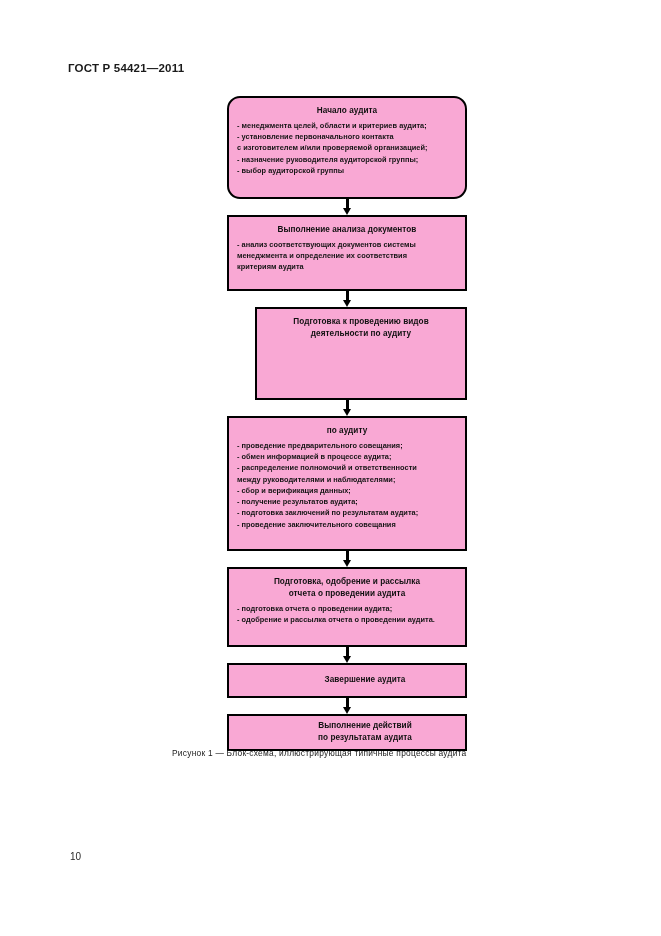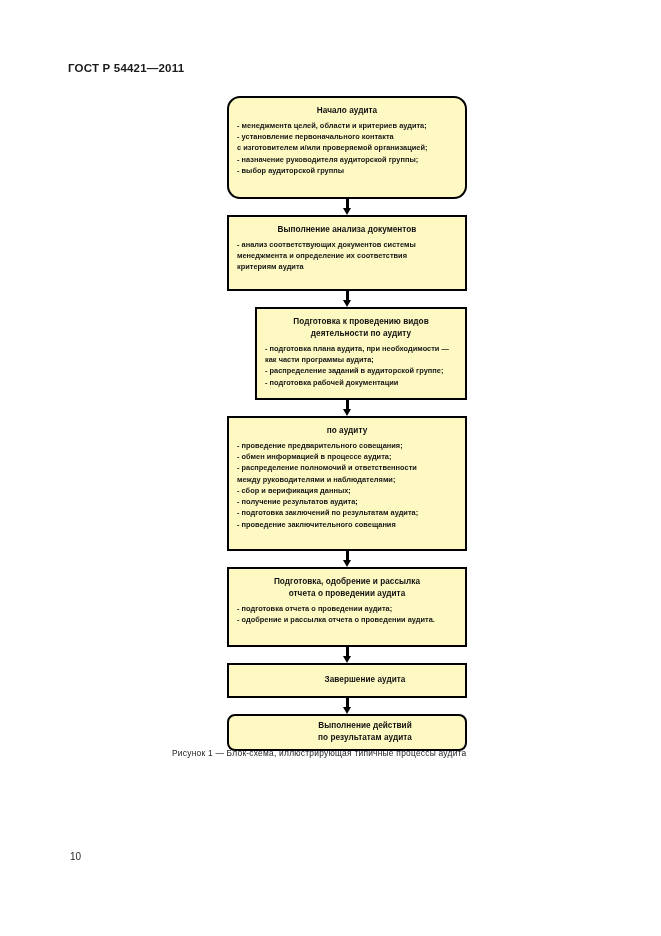--- a/index.html
+++ b/index.html
@@ -37,21 +37,21 @@
   .flow {
     position: absolute;
     left: 227px;
     top: 96px;
     width: 240px;
   }
 
   .node {
     position: relative;
     border: 2px solid #000000;
-    background: #fef9c3;
+    background: #f9a8d4;
     box-sizing: border-box;
     padding: 7px 8px 8px 8px;
   }
   .node.rounded {
     border-radius: 13px;
   }
 
   .node-title {
     text-align: center;
     font-size: 8.2px;
@@ -80,21 +80,21 @@
   }
   .node.title-only .node-title { margin-bottom: 0; }
 
   
   .h1 { height: 103px; }
   .h2 { height: 76px;  }
   .h3 { height: 93px; margin-left: 28px;  }
   .h4 { height: 135px; }
   .h5 { height: 80px;  }
   .h6 { height: 35px;  }
-  .h7 { height: 37px; border-radius: 8px;  }
+  .h7 { height: 37px;  }
 
   
   .connector {
     position: relative;
     height: 16px;
   }
   .connector .stem {
     position: absolute;
     left: 50%;
     top: 0;
@@ -176,26 +176,20 @@
     <div class="connector">
       <span class="stem"></span>
       <span class="head"></span>
     </div>
 
     <div class="node h3">
       <div class="node-title">
         <span class="tline">Подготовка к проведению видов</span>
         <span class="tline">деятельности по аудиту</span>
       </div>
-      <div class="node-body">
-        <span class="bline">- подготовка плана аудита, при необходимости —</span>
-        <span class="bline">как части программы аудита;</span>
-        <span class="bline">- распределение заданий в аудиторской группе;</span>
-        <span class="bline">- подготовка рабочей документации</span>
-      </div>
     </div>
 
     <div class="connector">
       <span class="stem"></span>
       <span class="head"></span>
     </div>
 
     <div class="node h4">
       <div class="node-title">
         <span class="tline">по аудиту</span>

